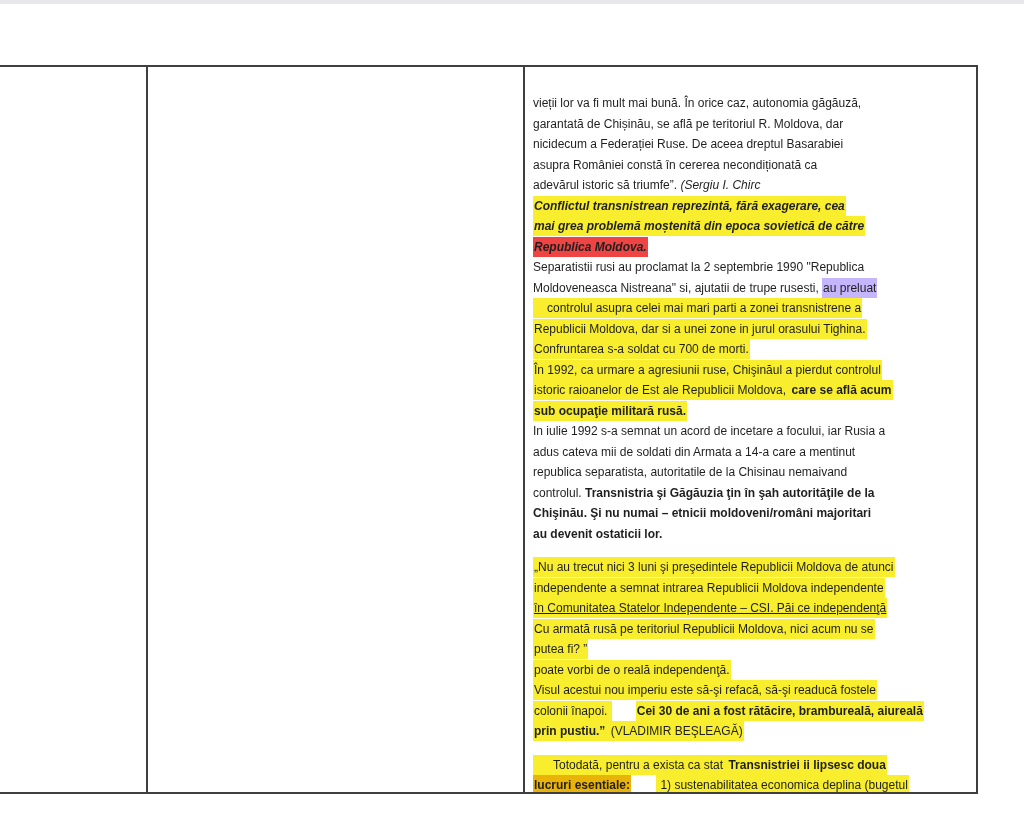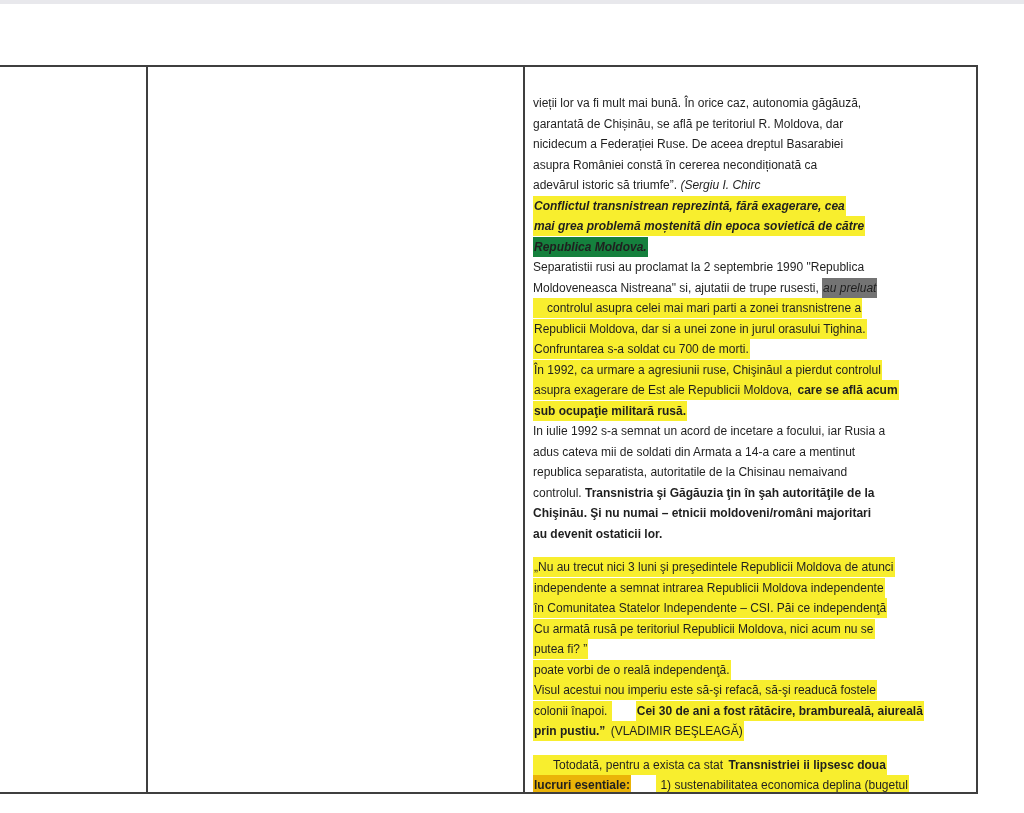--- a/index.html
+++ b/index.html
@@ -66,39 +66,39 @@
     <div class="cell cell-mid"></div>
     <div class="cell cell-text">
       <div id="text-lines">
           <div class="line"><span class="">vieții lor va fi mult mai bună. În orice caz, autonomia găgăuză,</span></div>
           <div class="line"><span class="">garantată de Chișinău, se află pe teritoriul R. Moldova, dar</span></div>
           <div class="line"><span class="">nicidecum a Federației Ruse. De aceea dreptul Basarabiei</span></div>
           <div class="line"><span class="">asupra României constă în cererea necondiționată ca</span></div>
           <div class="line"><span class="">adevărul istoric să triumfe”. </span><span class="seg-i">(Sergiu I. Chirc</span></div>
           <div class="line"><span class="seg-b seg-i seg-h" style="background: rgb(248, 238, 46);">Conflictul transnistrean reprezintă, fără exagerare, cea</span></div>
           <div class="line"><span class="seg-b seg-i seg-h" style="background: rgb(248, 238, 46);">mai grea problemă moștenită din epoca sovietică de către</span></div>
-          <div class="line"><span class="seg-b seg-i seg-h" style="background: #15803d;">Republica Moldova.</span></div>
+          <div class="line"><span class="seg-b seg-i seg-h" style="background: #ef4444;">Republica Moldova.</span></div>
           <div class="line"><span class="">Separatistii rusi au proclamat la 2 septembrie 1990 "Republica</span></div>
-          <div class="line"><span class="">Moldoveneasca Nistreana" si, ajutatii de trupe rusesti, </span><span class="seg-h" style="background: #737373; font-style: italic;">au preluat</span></div>
+          <div class="line"><span class="">Moldoveneasca Nistreana" si, ajutatii de trupe rusesti, </span><span class="seg-h" style="background: #c4b5fd;">au preluat</span></div>
           <div class="line"><span class="seg-h" style="background: rgb(248, 238, 46); padding-left: 14px;">controlul asupra celei mai mari parti a zonei transnistrene a</span></div>
           <div class="line"><span class="seg-h" style="background: rgb(248, 238, 46);">Republicii Moldova, dar si a unei zone in jurul orasului Tighina.</span></div>
           <div class="line"><span class="seg-h" style="background: rgb(248, 238, 46);">Confruntarea s-a soldat cu 700 de morti.</span></div>
           <div class="line"><span class="seg-h" style="background: rgb(248, 238, 46);">În 1992, ca urmare a agresiunii ruse, Chişinăul a pierdut controlul</span></div>
-          <div class="line"><span class="seg-h" style="background: rgb(248, 238, 46);">asupra exagerare de Est ale Republicii Moldova, </span><span class="seg-b seg-h" style="background: rgb(248, 238, 46);">care se află acum</span></div>
+          <div class="line"><span class="seg-h" style="background: rgb(248, 238, 46);">istoric raioanelor de Est ale Republicii Moldova, </span><span class="seg-b seg-h" style="background: rgb(248, 238, 46);">care se află acum</span></div>
           <div class="line"><span class="seg-b seg-h" style="background: rgb(248, 238, 46);">sub ocupaţie militară rusă.</span></div>
           <div class="line"><span class="">In iulie 1992 s-a semnat un acord de incetare a focului, iar Rusia a</span></div>
           <div class="line"><span class="">adus cateva mii de soldati din Armata a 14-a care a mentinut</span></div>
           <div class="line"><span class="">republica separatista, autoritatile de la Chisinau nemaivand</span></div>
           <div class="line"><span class="">controlul. </span><span class="seg-b">Transnistria şi Găgăuzia ţin în şah autorităţile de la</span></div>
           <div class="line"><span class="seg-b">Chişinău. Şi nu numai – etnicii moldoveni/români majoritari</span></div>
           <div class="line"><span class="seg-b">au devenit ostaticii lor.</span></div>
           <div class="gap"></div>
           <div class="line"><span class="seg-h" style="background: rgb(248, 238, 46);">„Nu au trecut nici 3 luni şi preşedintele Republicii Moldova de atunci</span></div>
           <div class="line"><span class="seg-h" style="background: rgb(248, 238, 46);">independente a semnat intrarea Republicii Moldova independente</span></div>
-          <div class="line"><span class="seg-h" style="background: rgb(248, 238, 46);">în Comunitatea Statelor Independente – CSI. Păi ce independenţă</span></div>
+          <div class="line"><span class="seg-h" style="background: rgb(248, 238, 46); text-decoration: underline;">în Comunitatea Statelor Independente – CSI. Păi ce independenţă</span></div>
           <div class="line"><span class="seg-h" style="background: rgb(248, 238, 46);">Cu armată rusă pe teritoriul Republicii Moldova, nici acum nu se</span></div>
           <div class="line"><span class="seg-h" style="background: rgb(248, 238, 46);">putea fi? ”</span></div>
           <div class="line"><span class="seg-h" style="background: rgb(248, 238, 46);">poate vorbi de o reală independenţă.</span></div>
           <div class="line"><span class="seg-h" style="background: rgb(248, 238, 46);">Visul acestui nou imperiu este să-şi refacă, să-şi readucă fostele</span></div>
           <div class="line"><span class="seg-h" style="background: rgb(248, 238, 46);">colonii înapoi. </span><span class="seg-b seg-h" style="background: rgb(248, 238, 46); margin-left: 24px;">Cei 30 de ani a fost rătăcire, brambureală, aiureală</span></div>
           <div class="line"><span class="seg-b seg-h" style="background: rgb(248, 238, 46);">prin pustiu.”</span><span class="seg-h" style="background: rgb(248, 238, 46);"> (VLADIMIR BEŞLEAGĂ)</span></div>
           <div class="gap"></div>
           <div class="line"><span class="seg-h" style="background: rgb(248, 238, 46); padding-left: 20px;">Totodată, pentru a exista ca stat </span><span class="seg-b seg-h" style="background: rgb(248, 238, 46);">Transnistriei ii lipsesc doua</span></div>
           <div class="line"><span class="seg-b seg-h" style="background: #eab308;">lucruri esentiale:</span><span class="seg-h" style="background: rgb(248, 238, 46); margin-left: 25px;"> 1) sustenabilitatea economica deplina (bugetul</span></div>
         </div>

